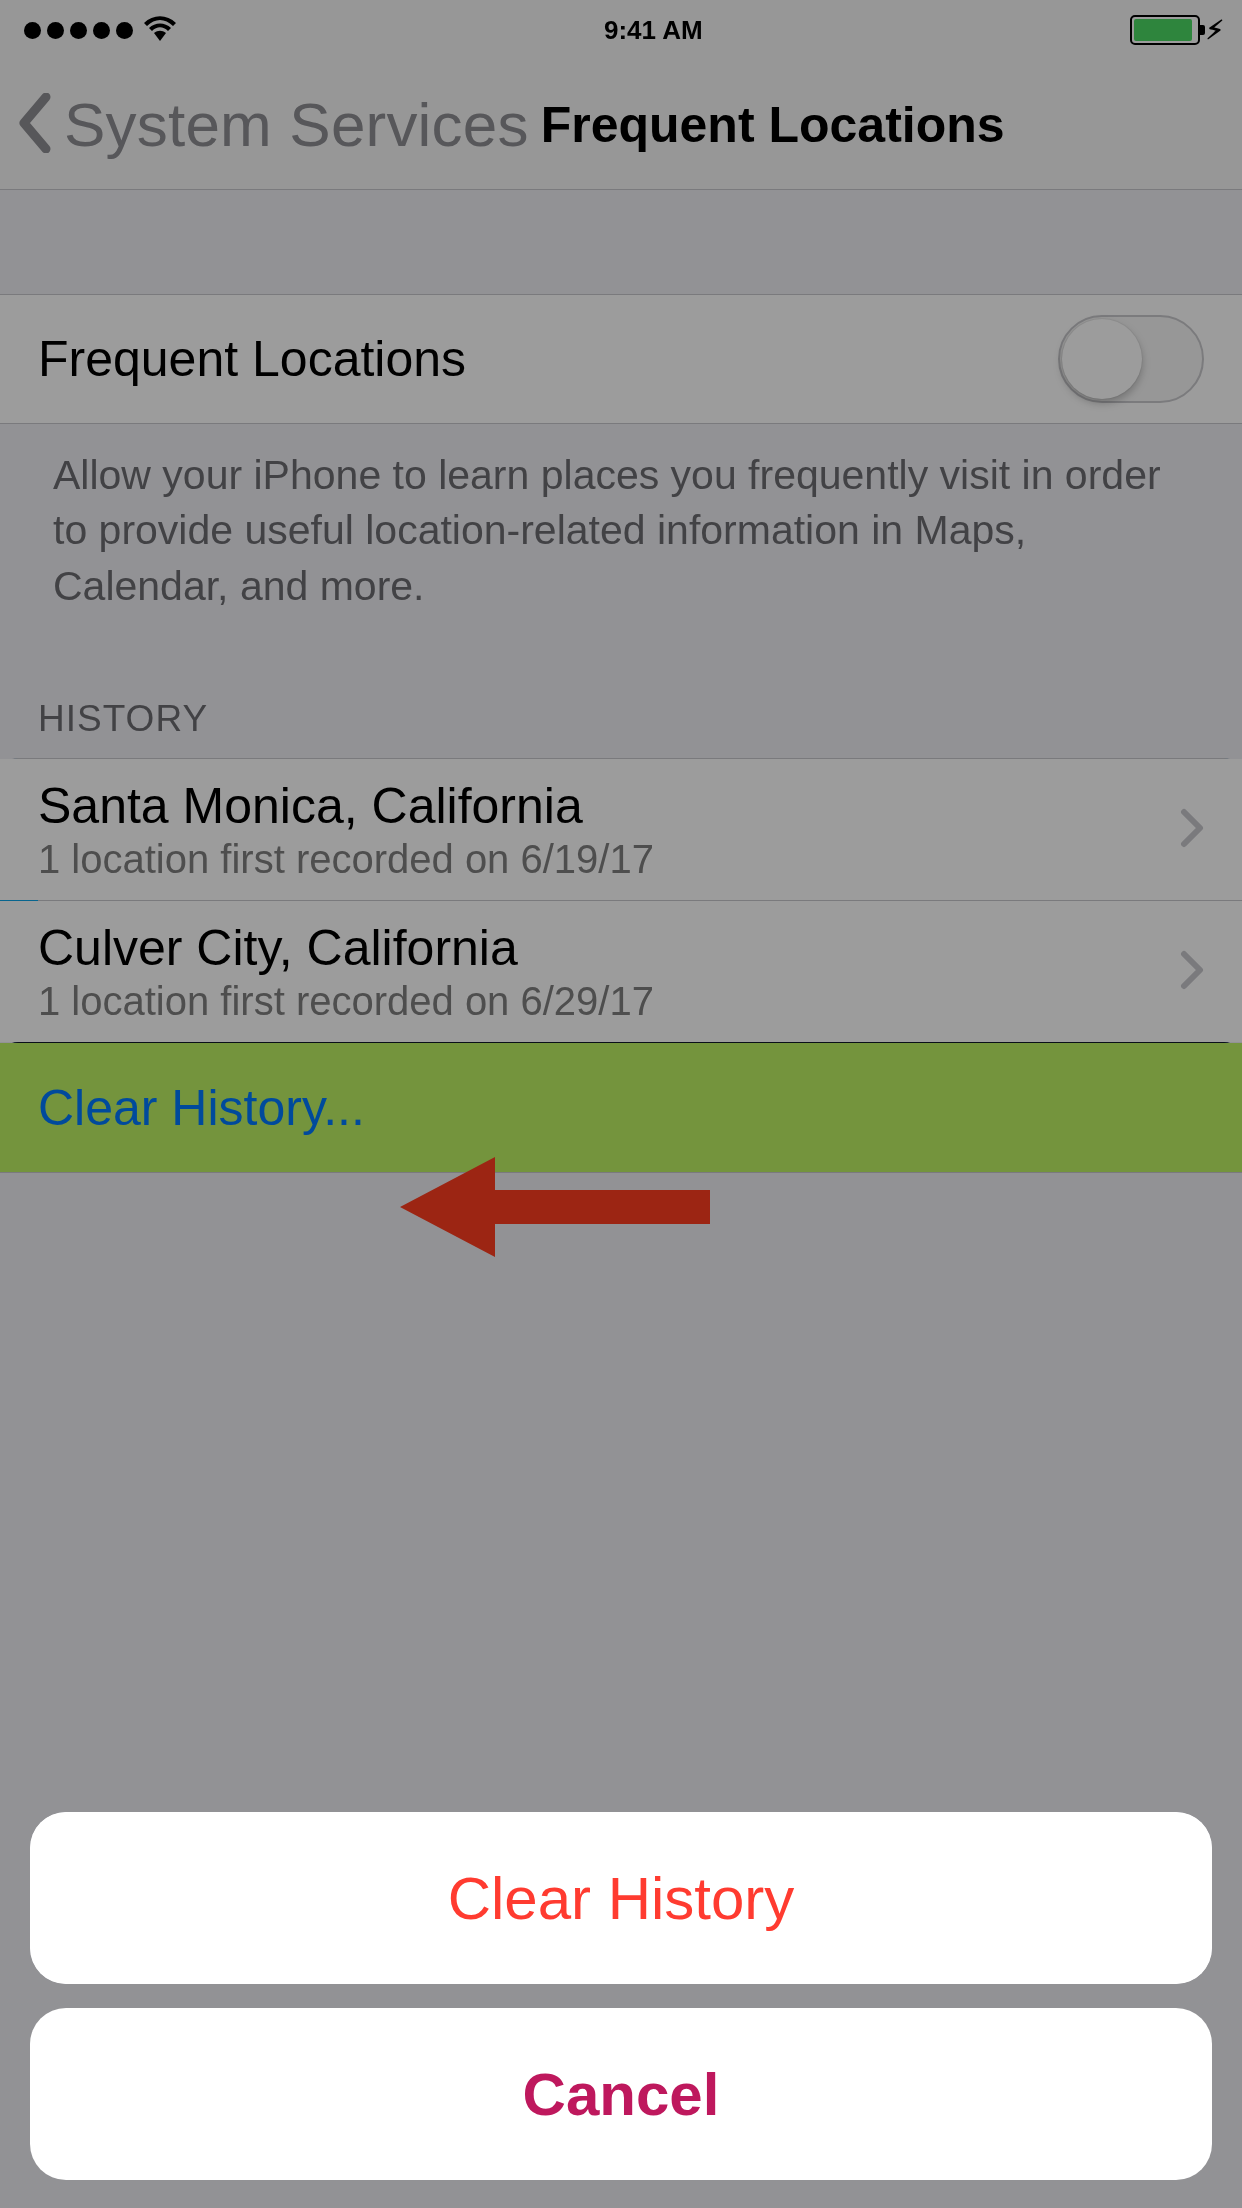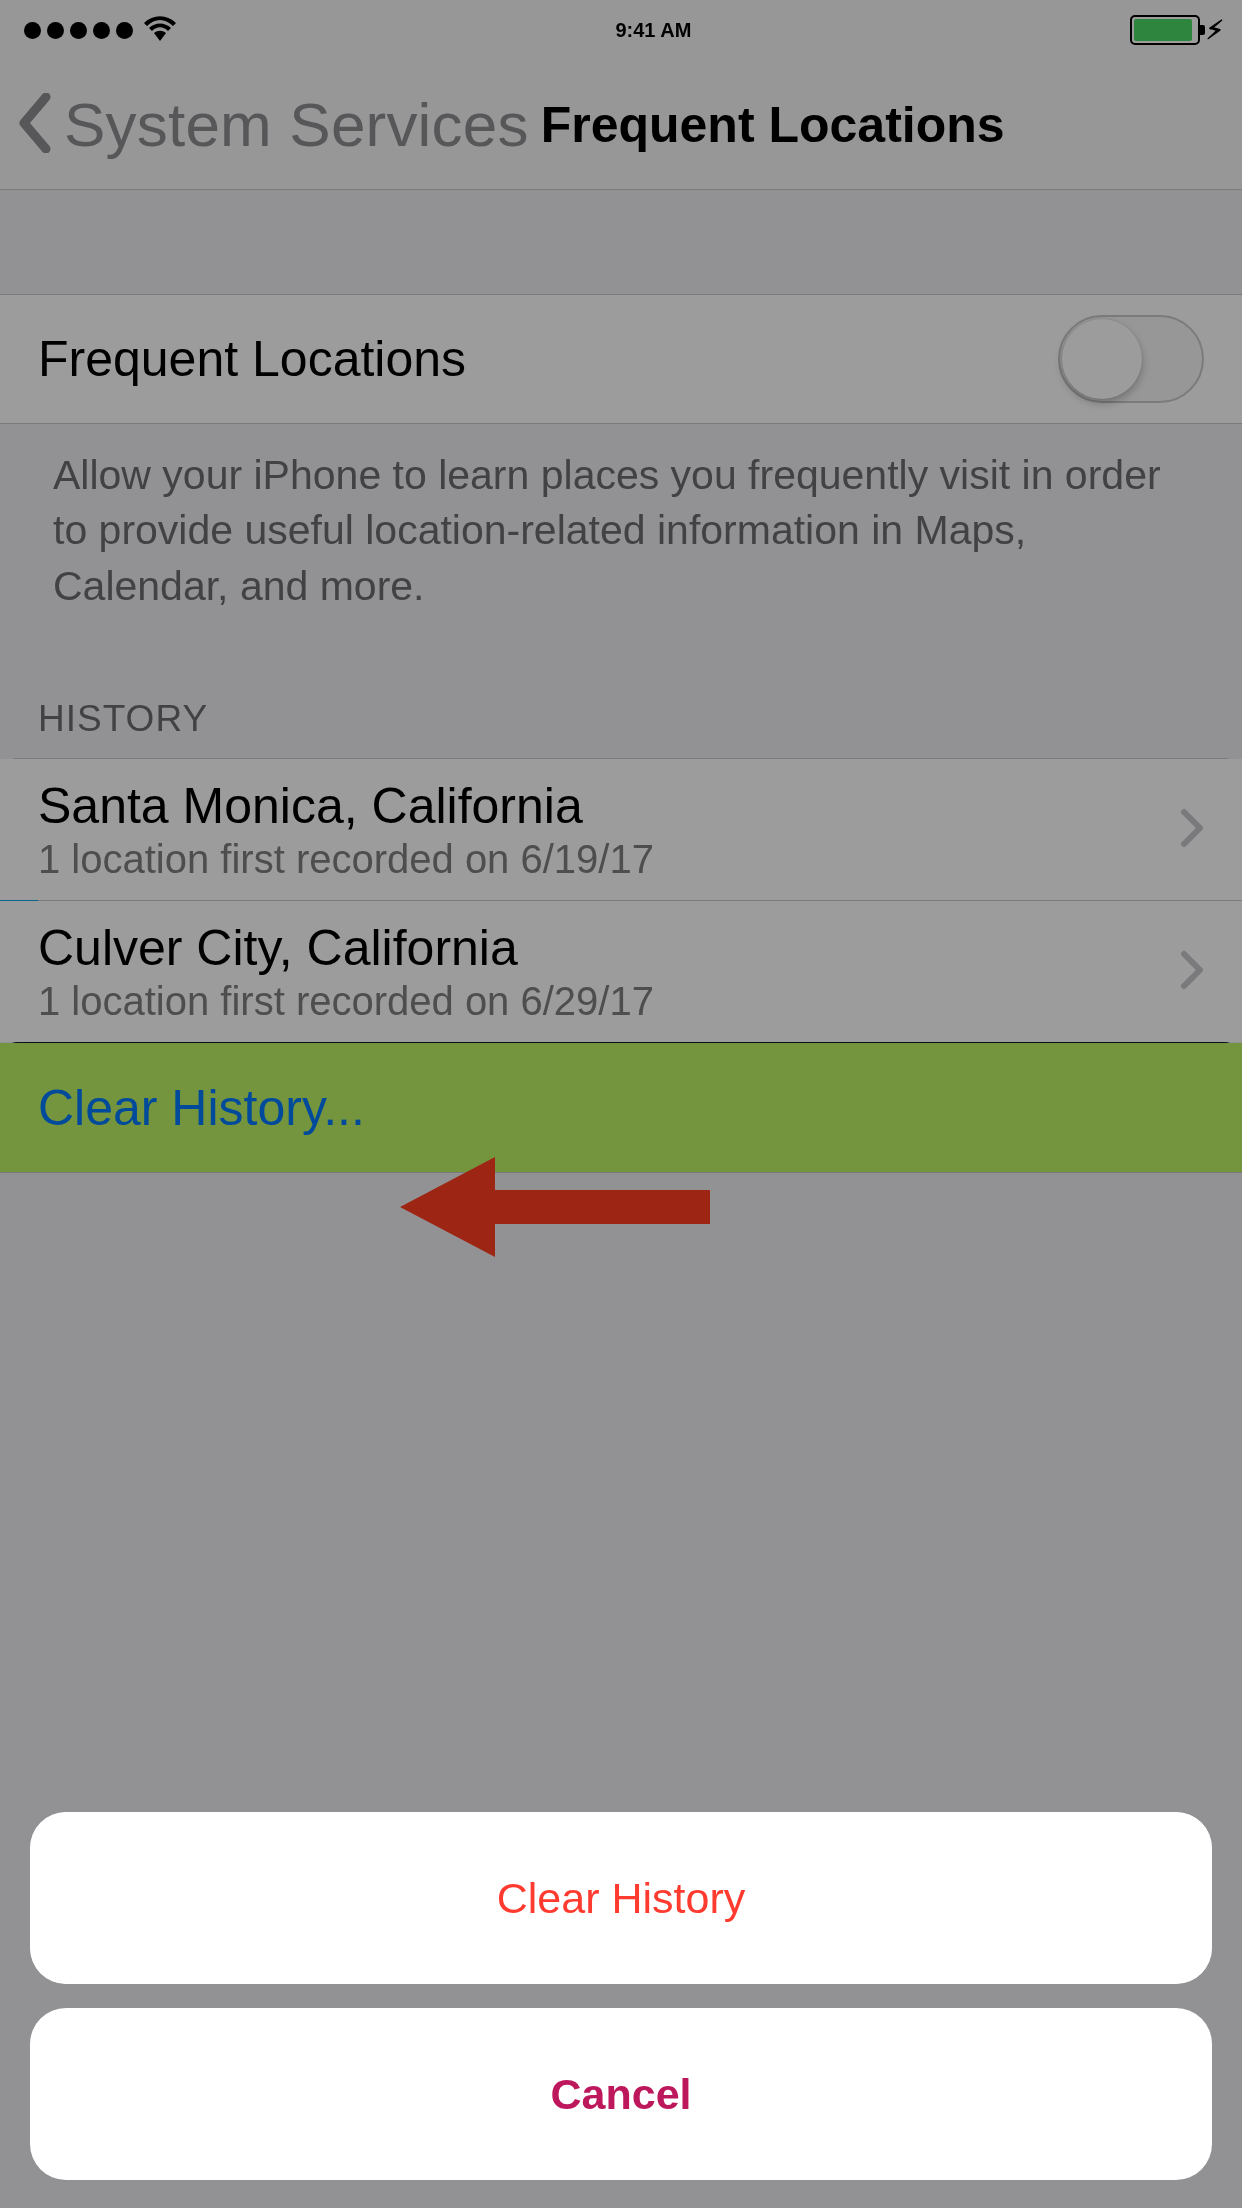--- a/index.html
+++ b/index.html
@@ -4,21 +4,21 @@
   <style>
     * { margin: 0; padding: 0; box-sizing: border-box; }
     html, body { width: 1242px; height: 2208px; overflow: hidden; font-family: -apple-system, "Helvetica Neue", Helvetica, Arial, sans-serif; }
     .screen { position: relative; width: 1242px; height: 2208px; background: #efeff4; }
     
     .status-bar { position: absolute; top: 0; left: 0; right: 0; height: 60px; display: flex; align-items: center; justify-content: space-between; padding: 0 18px 0 24px; background: #f7f7f7; }
     .status-left { display: flex; align-items: center; gap: 10px; }
     .signal-dots { display: flex; gap: 6px; align-items: center; }
     .signal-dot { width: 17px; height: 17px; border-radius: 50%; background: #000; }
     .wifi-icon { display: inline-block; }
-    .status-time { font-size: 20px; font-weight: 600; color: #000; }
+    .status-time { font-size: 26px; font-weight: 600; color: #000; }
     .status-right { display: flex; align-items: center; gap: 6px; }
     .battery { width: 70px; height: 30px; border: 2.5px solid #000; border-radius: 5px; position: relative; background: #fff; }
     .battery::after { content: ""; position: absolute; right: -7px; top: 8px; width: 5px; height: 10px; background: #000; border-radius: 0 2px 2px 0; }
     .battery-fill { position: absolute; left: 2px; top: 2px; bottom: 2px; width: 58px; background: #4cd964; border-radius: 2px; }
     .charging { font-size: 26px; color: #000; font-weight: 700; }
     
     .nav-bar { position: absolute; top: 60px; left: 0; right: 0; height: 130px; background: #f7f7f7; border-bottom: 1px solid #c8c7cc; display: flex; align-items: center; padding-left: 16px; gap: 8px; }
     .back-chevron { width: 36px; height: 60px; }
     .back-text { font-size: 62px; color: #8e8e93; letter-spacing: 0.2px; margin-left: 4px; }
     .nav-title { font-size: 50px; font-weight: 700; color: #000; margin-left: 4px; }
@@ -38,21 +38,21 @@
     .history-main .sub { font-size: 40px; color: #808080; margin-top: 2px; }
     .chevron { color: #c7c7cc; }
     .clear-cell { background: #bef264; border-bottom: 1px solid #c8c7cc; padding: 0 38px; height: 130px; display: flex; align-items: center; }
     .clear-label { font-size: 50px; color: #007aff; }
     
     .annotation-arrow { position: absolute; left: 400px; top: 962px; pointer-events: none; }
     
     .dim { position: absolute; inset: 0; background: rgba(0,0,0,0.39); }
     
     .sheet { position: absolute; left: 30px; right: 30px; bottom: 28px; }
-    .sheet-btn { background: #ffffff; border-radius: 36px; height: 172px; display: flex; align-items: center; justify-content: center; font-size: 43px; }
+    .sheet-btn { background: #ffffff; border-radius: 36px; height: 172px; display: flex; align-items: center; justify-content: center; font-size: 60px; }
     .sheet-group { background: #f1f1f5; border-radius: 36px; overflow: hidden; }
     .sheet-destructive { color: #ff3b30; font-weight: 400; }
     .sheet-cancel { color: #be185d; font-weight: 600; margin-top: 24px; }
   </style>
 </head>
 <body>
 
 <div class="screen">
 
   <div class="status-bar">

